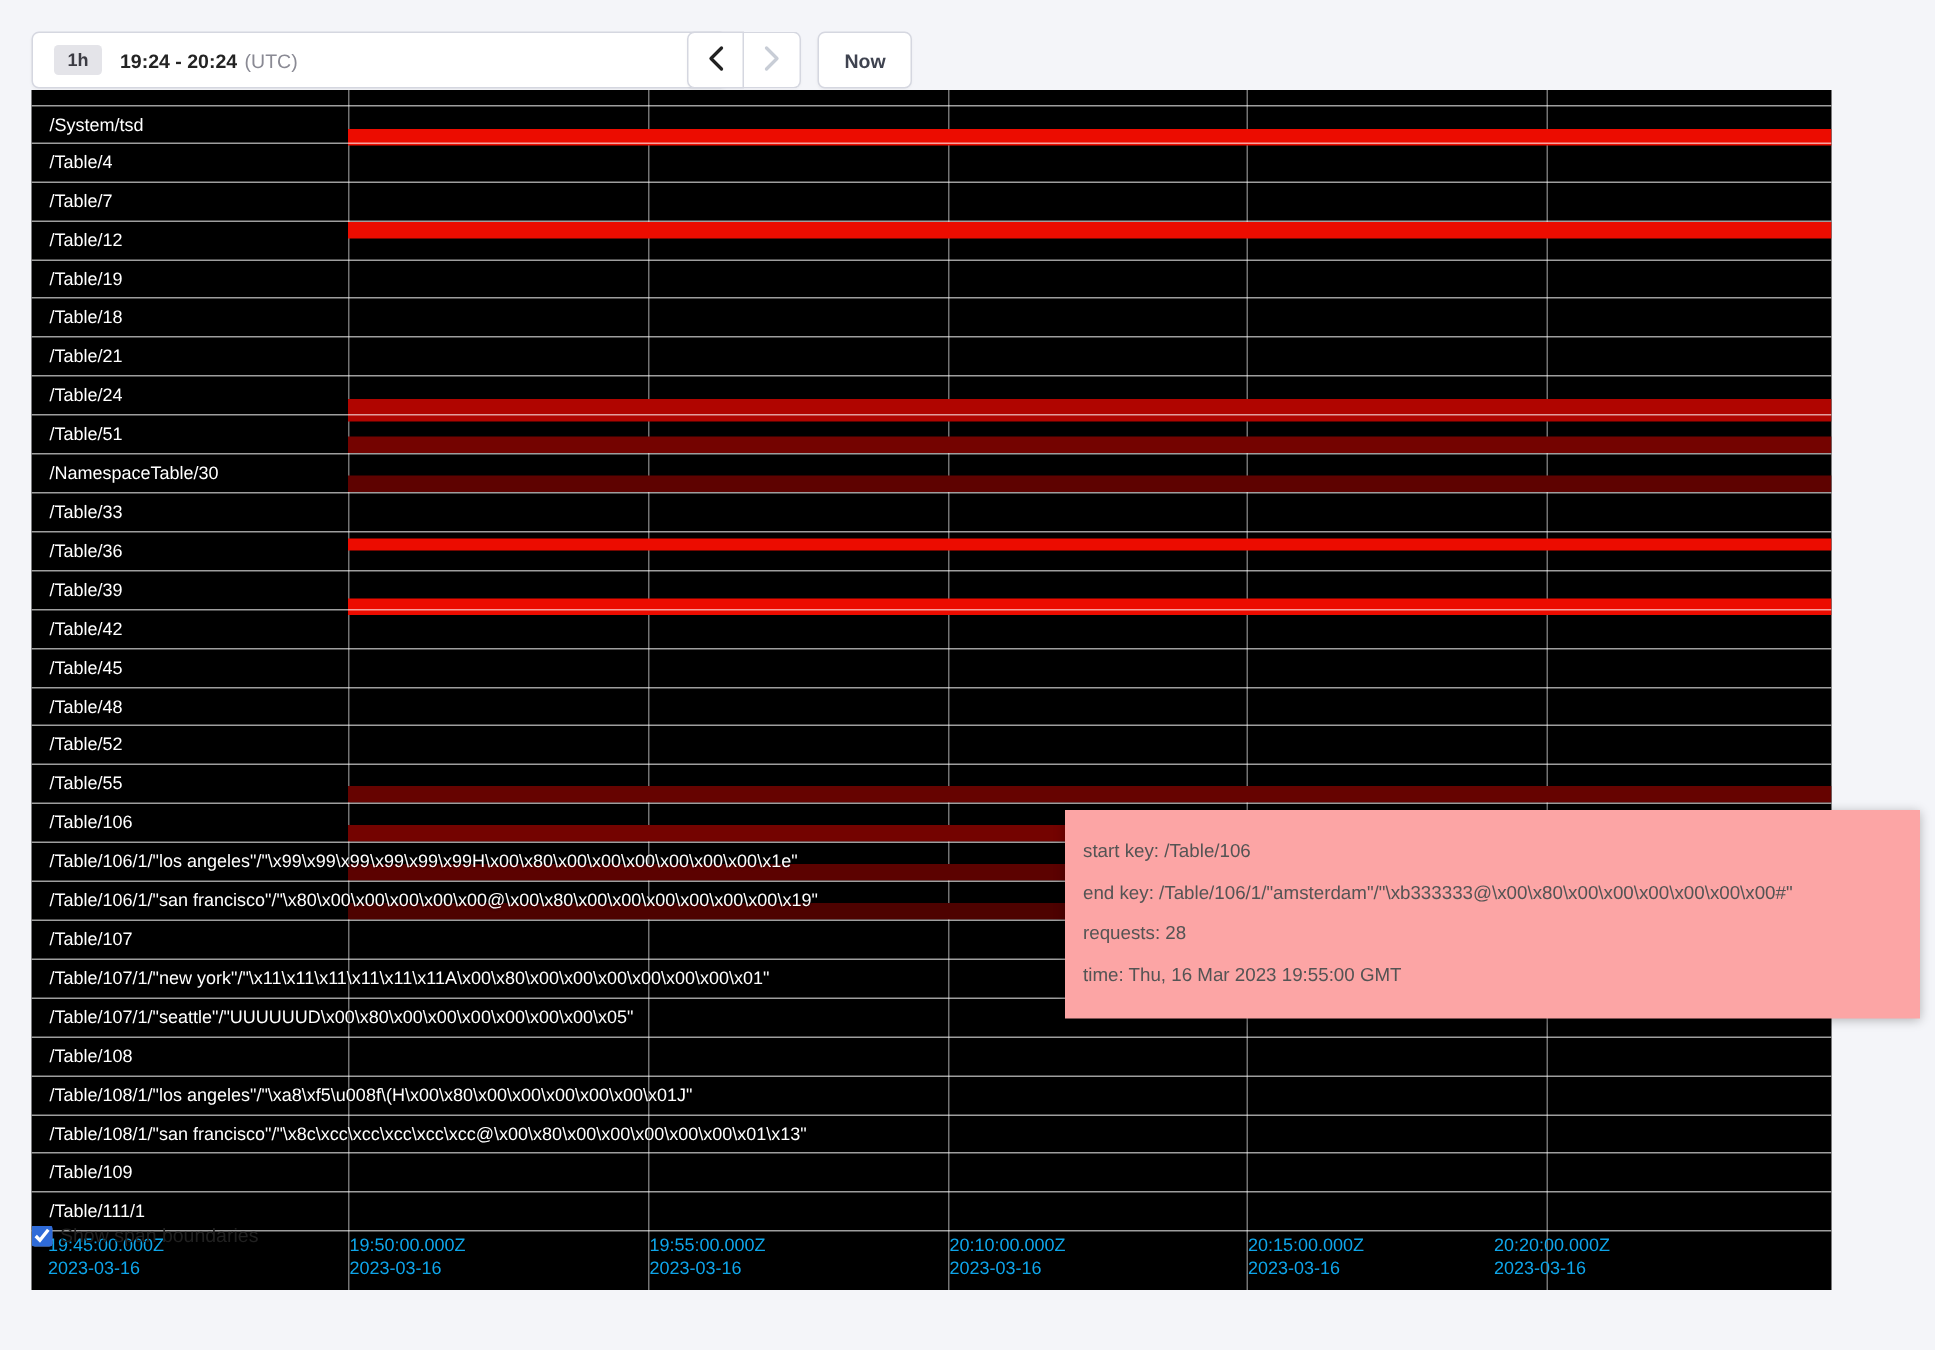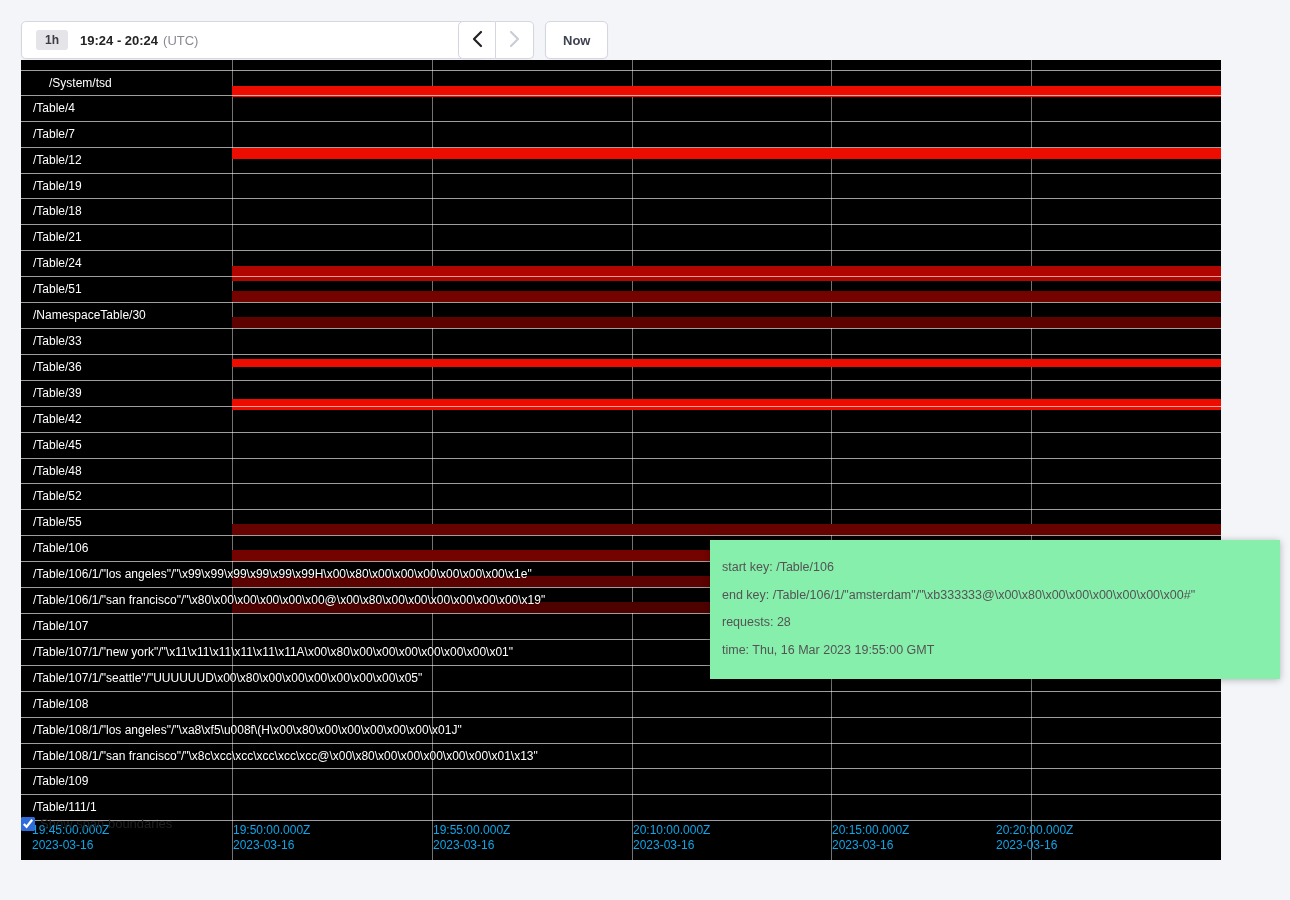--- a/index.html
+++ b/index.html
@@ -55,21 +55,21 @@
   .kv-bound { position:absolute; left:0; right:0; height:1px; background:rgba(255,255,255,.62); }
   .kv-label {
     position:absolute; left:12px; color:#fff; font-size:12px; line-height:13px;
     white-space:nowrap; text-shadow:0 0 2px #000;
   }
   .kv-axis { position:absolute; top:763px; color:#0ea5e9; font-size:12px; line-height:15px; white-space:nowrap; }
 
   
   .kv-tooltip {
     position:absolute; left:710px; top:540px; width:570px;
-    background:#86efac; box-shadow:0 1px 7px rgba(0,0,0,.28);
+    background:#fca5a5; box-shadow:0 1px 7px rgba(0,0,0,.28);
     padding:8px 12px; z-index:10;
   }
   .kv-tooltip p {
     margin:12px 0; font-size:12.5px; color:#545454; line-height:1.25; white-space:nowrap;
   }
 
   
   .footer-check {
     position:absolute; left:21px; top:816px; display:flex; align-items:center; gap:5px;
   }
@@ -152,21 +152,21 @@
     <div class="kv-bound" style="top: 527px;"></div>
     <div class="kv-bound" style="top: 553px;"></div>
     <div class="kv-bound" style="top: 579px;"></div>
     <div class="kv-bound" style="top: 605px;"></div>
     <div class="kv-bound" style="top: 631px;"></div>
     <div class="kv-bound" style="top: 657px;"></div>
     <div class="kv-bound" style="top: 683px;"></div>
     <div class="kv-bound" style="top: 708px;"></div>
     <div class="kv-bound" style="top: 734px;"></div>
     <div class="kv-bound" style="top: 760px;"></div>
-    <div class="kv-label" style="top: 17px; margin-left: 16px;">/System/tsd</div>
+    <div class="kv-label" style="top: 17px;">/System/tsd</div>
     <div class="kv-label" style="top: 42px;">/Table/4</div>
     <div class="kv-label" style="top: 68px;">/Table/7</div>
     <div class="kv-label" style="top: 94px;">/Table/12</div>
     <div class="kv-label" style="top: 120px;">/Table/19</div>
     <div class="kv-label" style="top: 145px;">/Table/18</div>
     <div class="kv-label" style="top: 171px;">/Table/21</div>
     <div class="kv-label" style="top: 197px;">/Table/24</div>
     <div class="kv-label" style="top: 223px;">/Table/51</div>
     <div class="kv-label" style="top: 249px;">/NamespaceTable/30</div>
     <div class="kv-label" style="top: 275px;">/Table/33</div>

